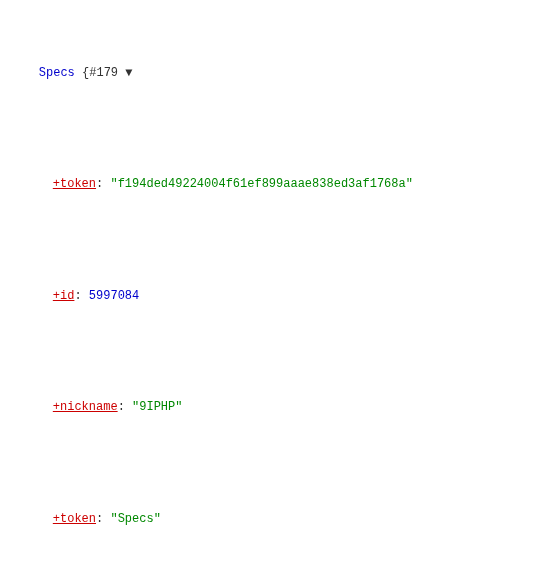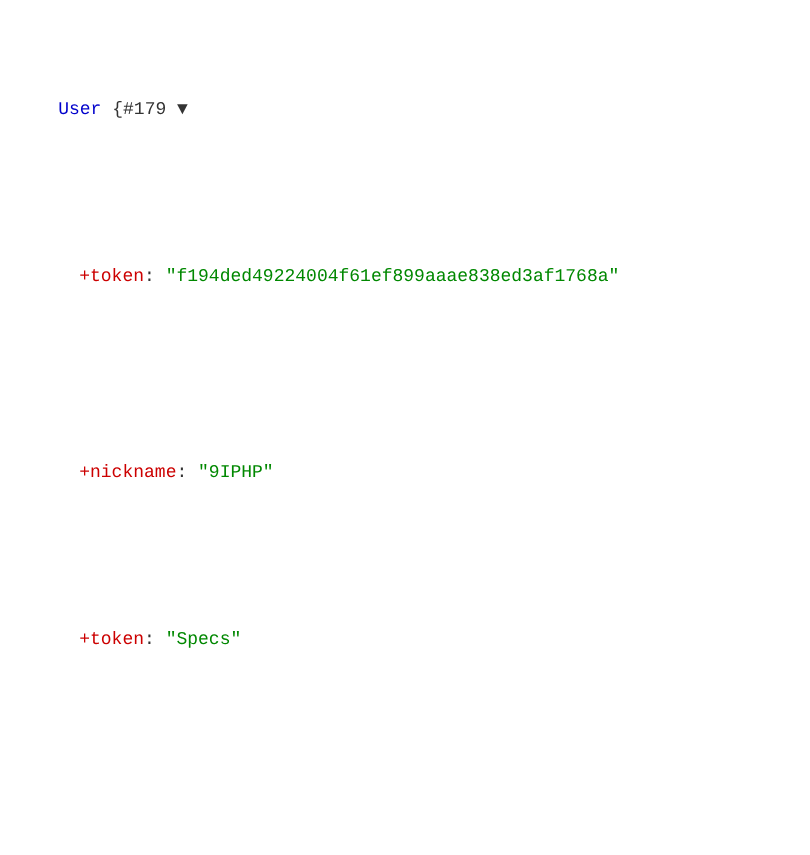--- a/index.html
+++ b/index.html
@@ -18,21 +18,21 @@
       padding: 8px 10px;
       overflow-x: hidden;
     }
 
     .code-block {
       line-height: 1.55;
       white-space: pre-wrap;
       word-break: break-all;
     }
 
-    .key-color { color: #cc0000; }
+    .key-color { color: #cc0000; text-decoration: underline; }
     .string-color { color: #008800; }
     .number-color { color: #0000cc; }
     .header-color { color: #0000cc; }
     .hash-color { color: #333333; text-align: center; }
 
     .line {
       display: block;
       min-height: 1.55em;
     }
 
@@ -41,27 +41,30 @@
     .toggle-arrow {
       cursor: pointer;
       color: #333333;
     }
   </style>
 </head>
 <body>
 
 <div class="code-block">
   <span class="line">
-    <span class="header-color">User</span><span class="hash-color"> {#179 </span><span class="toggle-arrow">▼</span>
+    <span class="header-color">Specs</span><span class="hash-color"> {#179 </span><span class="toggle-arrow">▼</span>
   </span>
 
   <span class="line indent1">
     <span class="key-color">+token</span><span>: </span><span class="string-color">"f194ded49224004f61ef899aaae838ed3af1768a"</span>
   </span>
 
+  <span class="line indent1">
+    <span class="key-color">+id</span><span>: </span><span class="number-color">5997084</span>
+  </span>
 
   <span class="line indent1">
     <span class="key-color">+nickname</span><span>: </span><span class="string-color">"9IPHP"</span>
   </span>
 
   <span class="line indent1">
     <span class="key-color">+token</span><span>: </span><span class="string-color">"Specs"</span>
   </span>
 
   

